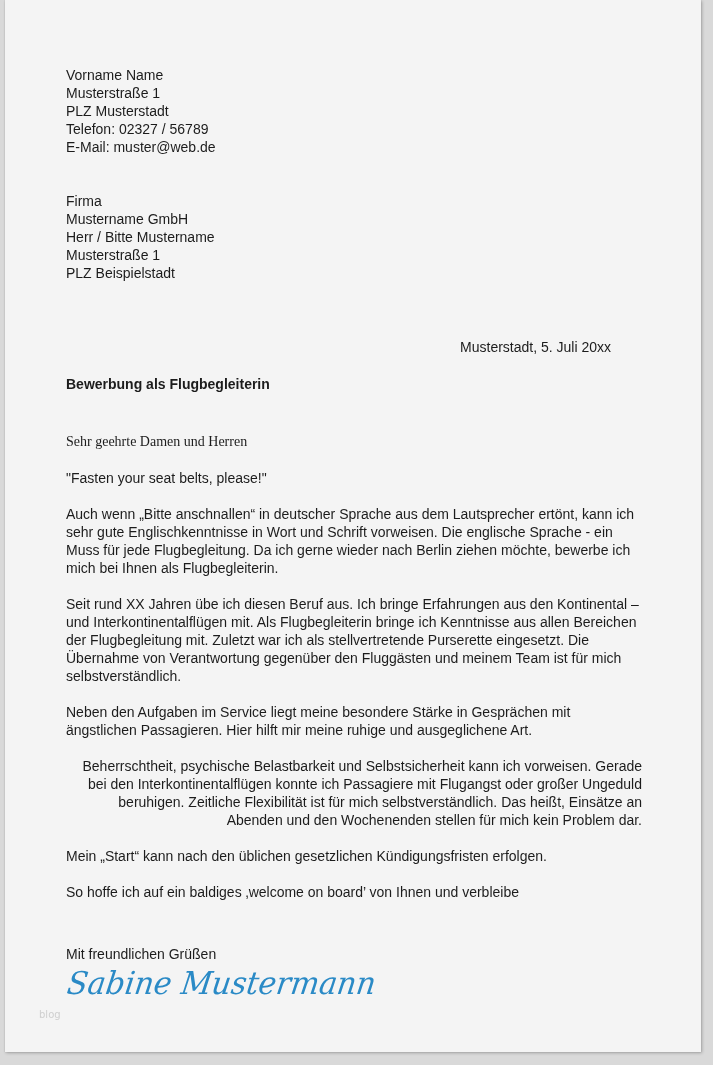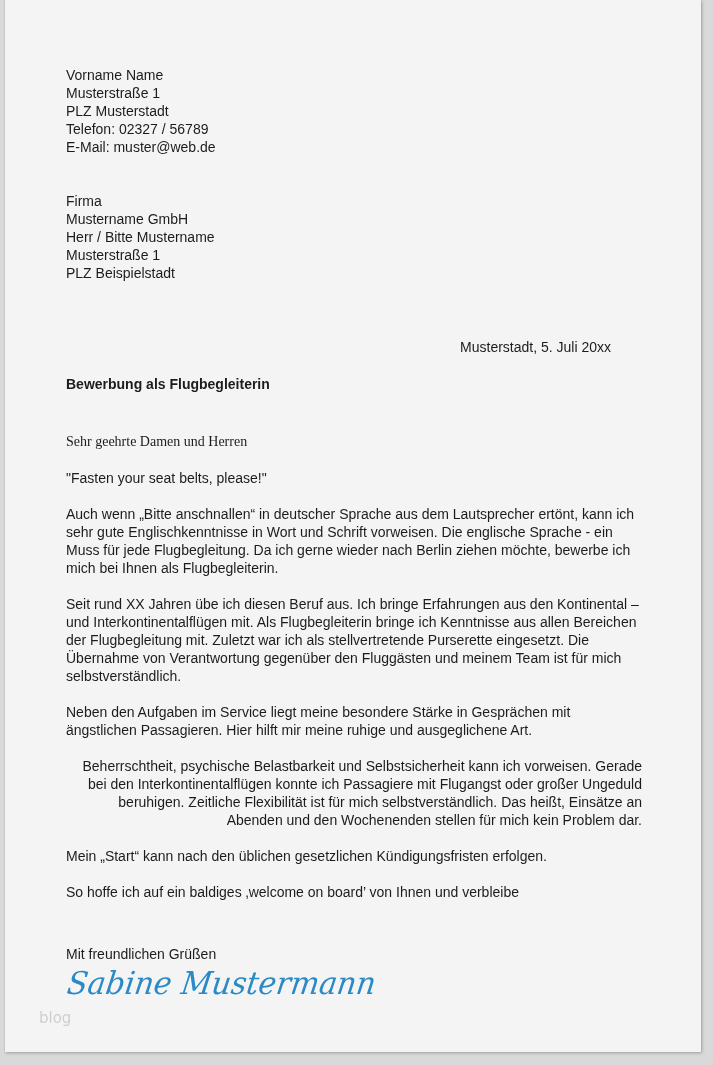--- a/index.html
+++ b/index.html
@@ -38,21 +38,21 @@
     font-size: 30px;
     color: #2a8ac6;
     letter-spacing: 0px;
     transform: skewX(-8deg) scaleY(1.05);
     transform-origin: left bottom;
     white-space: nowrap;
   }
   .watermark {
     position: absolute;
     left: 34px; top: 1009px;
-    font-size: 15px;
+    font-size: 10px;
     color: #cfcfcf;
     font-family: "DejaVu Sans", sans-serif;
   }
 </style>
 </head>
 <body>
 
 <div class="page">
 
   <div class="blk" style="top:66px;">

